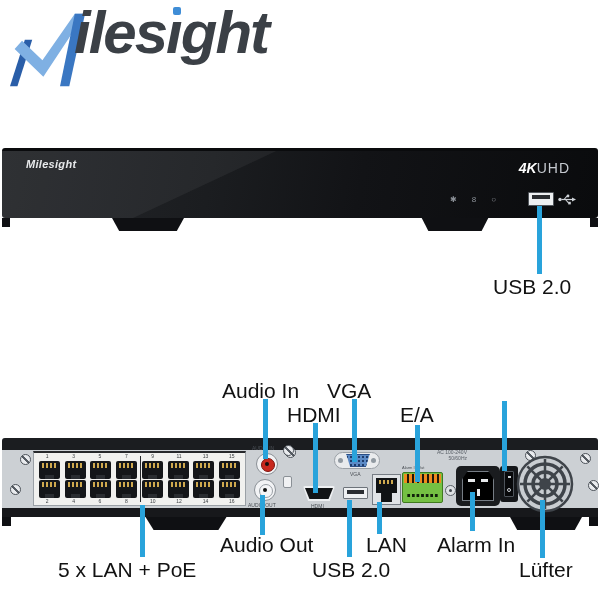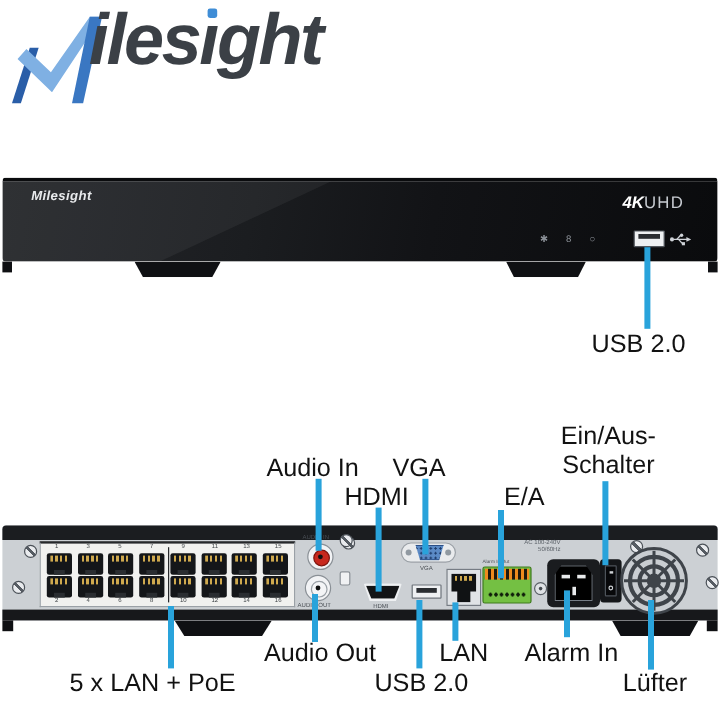--- a/index.html
+++ b/index.html
@@ -149,24 +149,23 @@
   <div class="foot" style="left:418px;top:218px;width:74px;height:13px;"></div>
   <div class="stub" style="left:2px;top:218px;width:8px;height:9px;"></div>
   <div class="stub" style="left:590px;top:218px;width:8px;height:9px;"></div>
 
   <div class="callout-line" style="left:537px;top:206px;height:68px;"></div>
   <div class="callout-label" style="left:493px;top:275px;">USB 2.0</div>
 
   <div class="callout-label" style="left:222px;top:379px;">Audio In</div>
   <div class="callout-label" style="left:327px;top:379px;">VGA</div>
   <div class="callout-label" style="left:287px;top:403px;">HDMI</div>
-  <div class="callout-label" style="left:420px;top:403px;">E/A</div>
+  <div class="callout-label" style="left:400px;top:403px;">E/A</div>
   <div class="callout-label" style="left:444px;top:352px;width:126px;text-align:center;line-height:24px;">
-    <span>Ein/Aus-</span><br>
-    <span>Schalter</span>
+    <br>
   </div>
 
   <div class="callout-line" style="left:263px;top:399px;height:60px;"></div>
   <div class="callout-line" style="left:352px;top:399px;height:63px;"></div>
   <div class="callout-line" style="left:313px;top:423px;height:70px;"></div>
   <div class="callout-line" style="left:415px;top:425px;height:57px;"></div>
   <div class="callout-line" style="left:502px;top:401px;height:70px;"></div>
 
   <div class="rear-device">
     <div class="rear-top-strip"></div>

